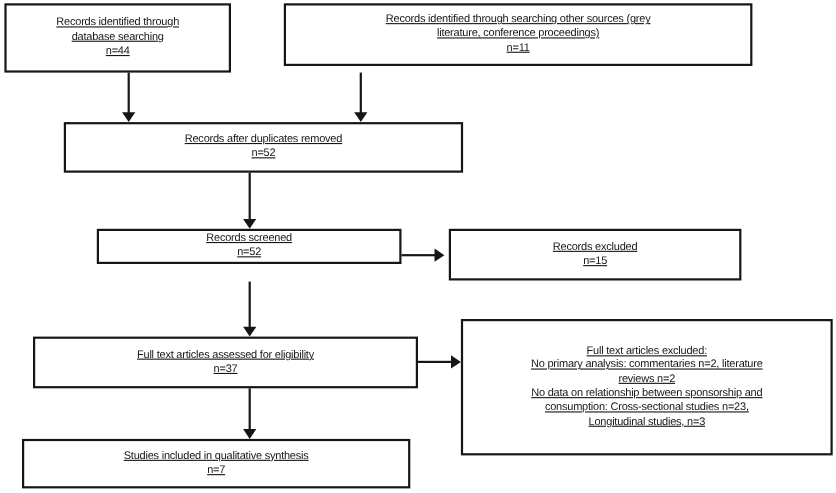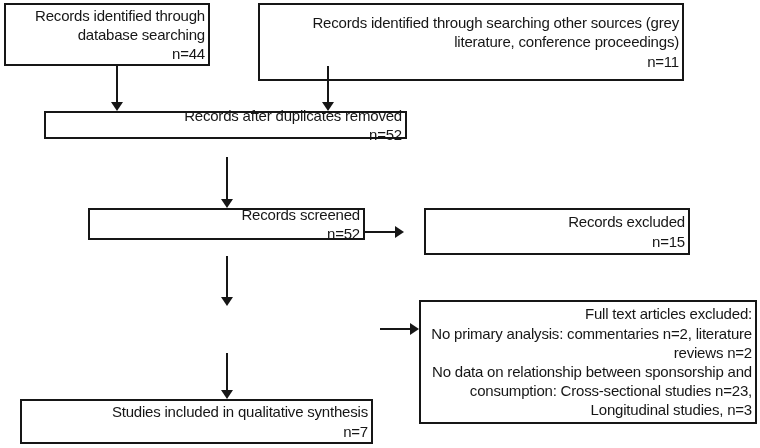--- a/index.html
+++ b/index.html
@@ -21,26 +21,27 @@
     box-sizing: border-box;
     border: 2px solid var(--border, #161616);
     background: var(--background, #ffffff);
     display: flex;
     align-items: center;
     justify-content: center;
   }
   .box-text {
     display: block;
     width: 100%;
-    text-align: right;
+    text-align: center;
     white-space: pre-line;
-    font-size: 15px;
+    font-size: 10px;
     line-height: 1.28;
     letter-spacing: -0.2px;
     padding: 2px 3px;
+    text-decoration: underline;
   }
   .arrow-down {
     position: absolute;
     width: 12px;
   }
   .arrow-down .v-line {
     position: absolute;
     left: 5px;
     top: 0;
     width: 2px;
@@ -84,43 +85,47 @@
 <body>
 
 <div class="canvas">
 
   <div class="box" style="left:4px; top:3px; width:206px; height:63px;">
     <span class="box-text">Records identified through
 database searching
 n=44</span>
   </div>
 
-  <div class="box" style="left:258px; top:3px; width:426px; height:78px;">
+  <div class="box" style="left:258px; top:3px; width:426px; height:57px;">
     <span class="box-text">Records identified through searching other sources (grey
 literature, conference proceedings)
 n=11</span>
   </div>
 
-  <div class="box" style="left:44px; top:111px; width:363px; height:28px;">
+  <div class="box" style="left:58px; top:111px; width:363px; height:46px;">
     <span class="box-text">Records after duplicates removed
 n=52</span>
   </div>
 
   <div class="box" style="left:88px; top:208px; width:277px; height:32px;">
     <span class="box-text">Records screened
 n=52</span>
   </div>
 
-  <div class="box" style="left:424px; top:208px; width:266px; height:47px;">
+  <div class="box" style="left:408px; top:208px; width:266px; height:47px;">
     <span class="box-text">Records excluded
 n=15</span>
   </div>
 
+  <div class="box" style="left:30px; top:306px; width:350px; height:47px;">
+    <span class="box-text">Full text articles assessed for eligibility
+n=37</span>
+  </div>
 
-  <div class="box" style="left:419px; top:300px; width:338px; height:124px;">
+  <div class="box" style="left:419px; top:290px; width:338px; height:124px;">
     <span class="box-text">Full text articles excluded:
 No primary analysis: commentaries n=2, literature
 reviews n=2
 No data on relationship between sponsorship and
 consumption: Cross-sectional studies n=23,
 Longitudinal studies, n=3</span>
   </div>
 
   <div class="box" style="left:20px; top:399px; width:353px; height:45px;">
     <span class="box-text">Studies included in qualitative synthesis

